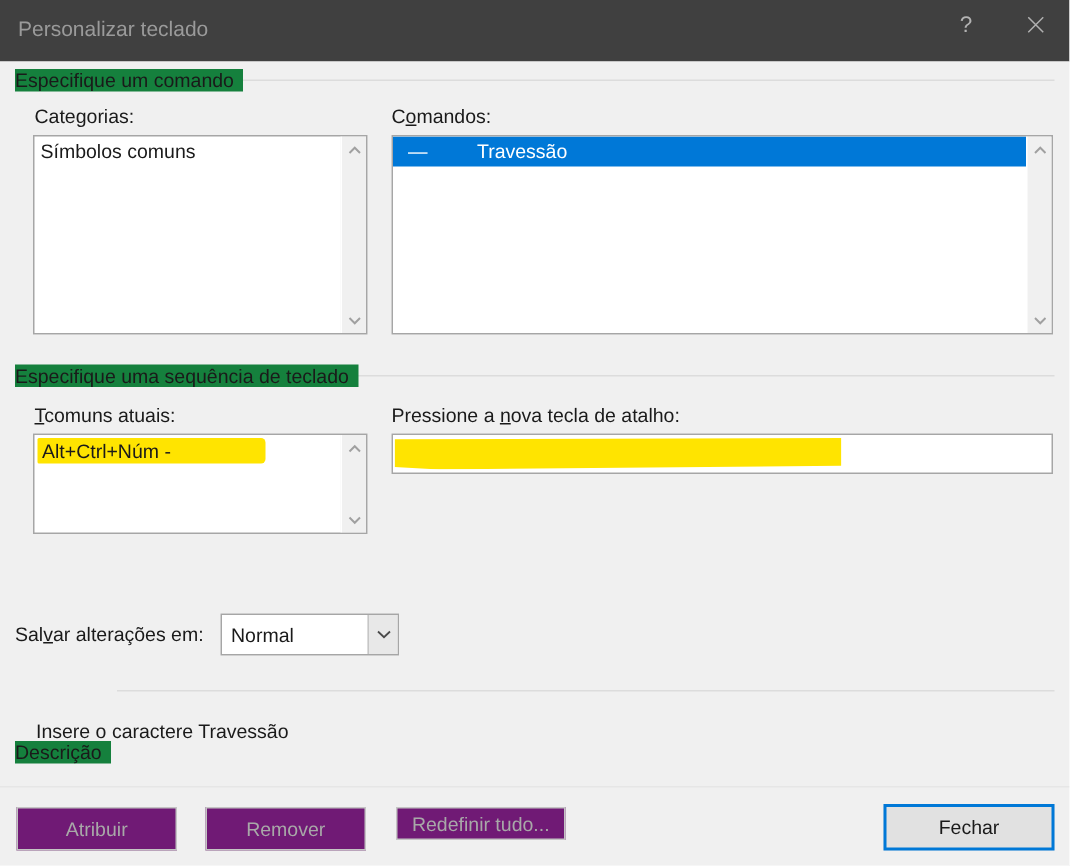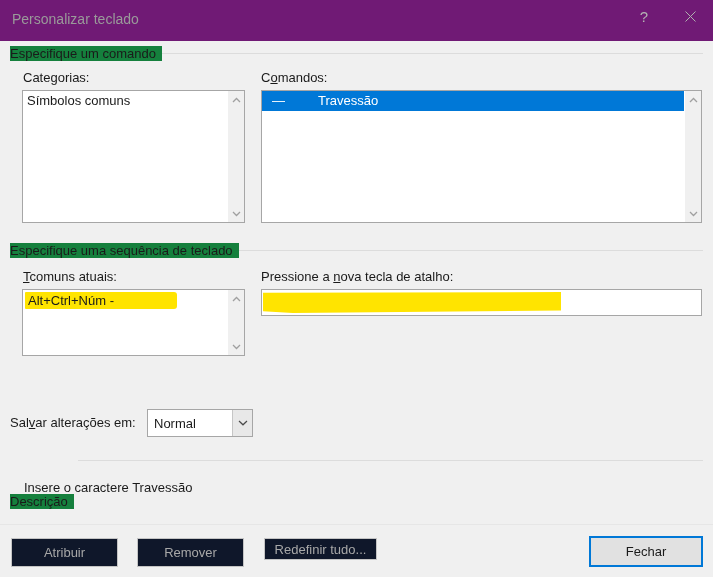--- a/index.html
+++ b/index.html
@@ -16,21 +16,21 @@
     overflow: hidden;
     position: relative;
   }
 
   
   .titlebar {
     position: absolute;
     left: 0; top: 0;
     width: 713px;
     height: 41px;
-    background: #701a75;
+    background: #404040;
     display: flex;
     align-items: flex-start;
   }
   .title-text {
     position: absolute;
     left: 12px;
     top: 11px;
     font-size: 14px;
     color: #9a9a9a;
     white-space: nowrap;
@@ -241,21 +241,21 @@
     font-size: 13px;
     background: #e1e1e1;
     border: 1px solid #adadad;
     color: #1a1a1a;
     white-space: nowrap;
     user-select: none;
   }
   .btn.disabled {
     color: #a8a8a8;
     border-color: #c4c4c4;
-    background: #0f172a;
+    background: #701a75;
   }
   .btn.default {
     border: 2px solid #0078d7;
     background: #e1e1e1;
   }
 </style>
 </head>
 <body>
 
 <div class="titlebar">
@@ -338,21 +338,21 @@
       </div>
     </div>
   </div>
 
   <div class="field-label" style="left:261px; top:228px;"><span>Pressione a </span><span class="acc">n</span><span>ova tecla de atalho:</span></div>
   <div class="textinput" style="left:261px; top:248px; width:441px; height:27px;">
     <div class="hl-mark hl-newkey"></div>
   </div>
 
   <div class="field-label" style="left:10px; top:374px;"><span>Sal</span><span class="acc">v</span><span>ar alterações em:</span></div>
-  <div class="combobox" style="left:147px; top:368px; width:106px; height:28px;">
+  <div class="combobox" style="left:147px; top:368px; width:119px; height:28px;">
     <div class="combo-value">Normal</div>
     <div class="combo-arrow">
       <svg width="10" height="6" viewBox="0 0 10 6">
         <path d="M1 1 L5 4.8 L9 1" stroke="#4a4a4a" stroke-width="1.2" fill="none"></path>
       </svg>
     </div>
   </div>
 
   <div class="group-label" style="left:10px; top:412px;margin-top:41px;">Descrição</div>
   <div class="group-line" style="left:78px; top:419px; width:625px;"></div>

